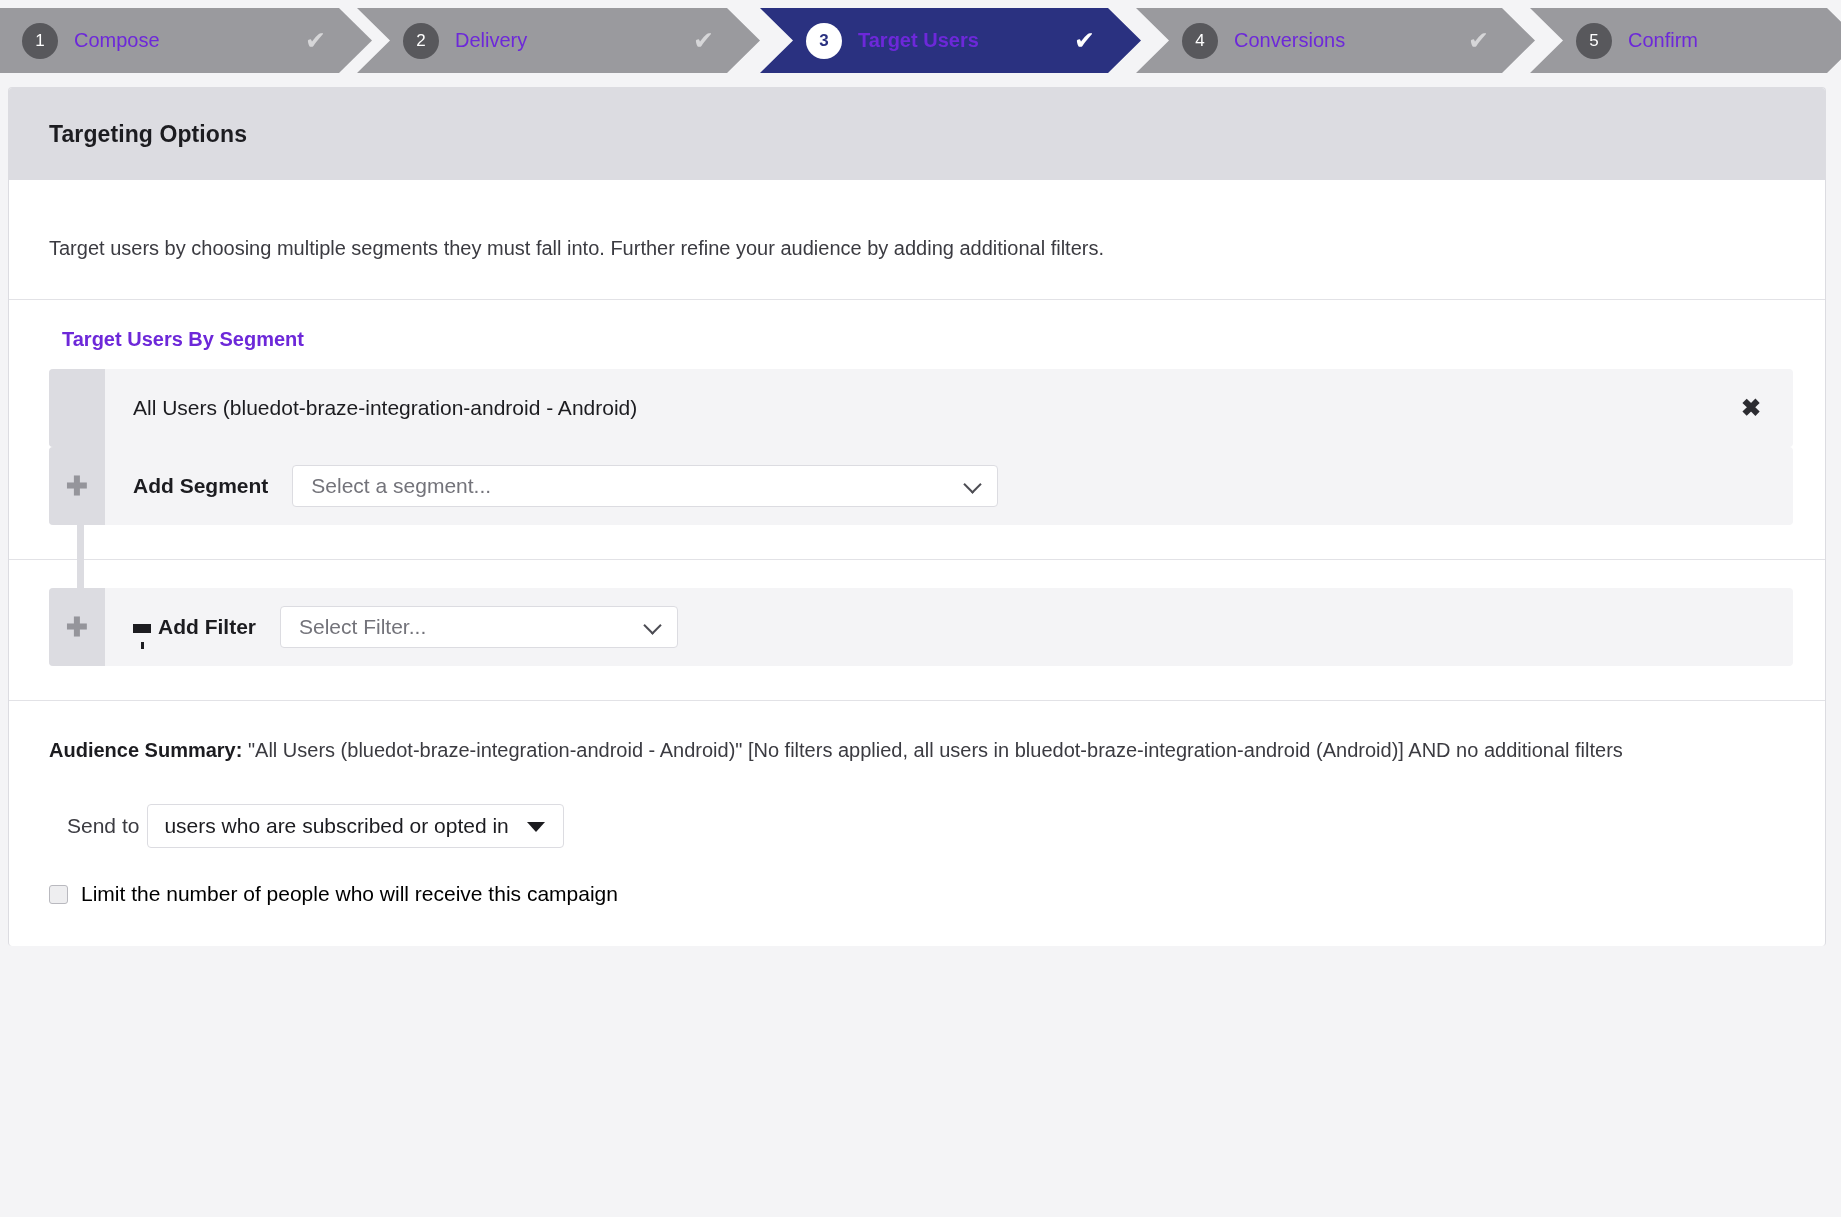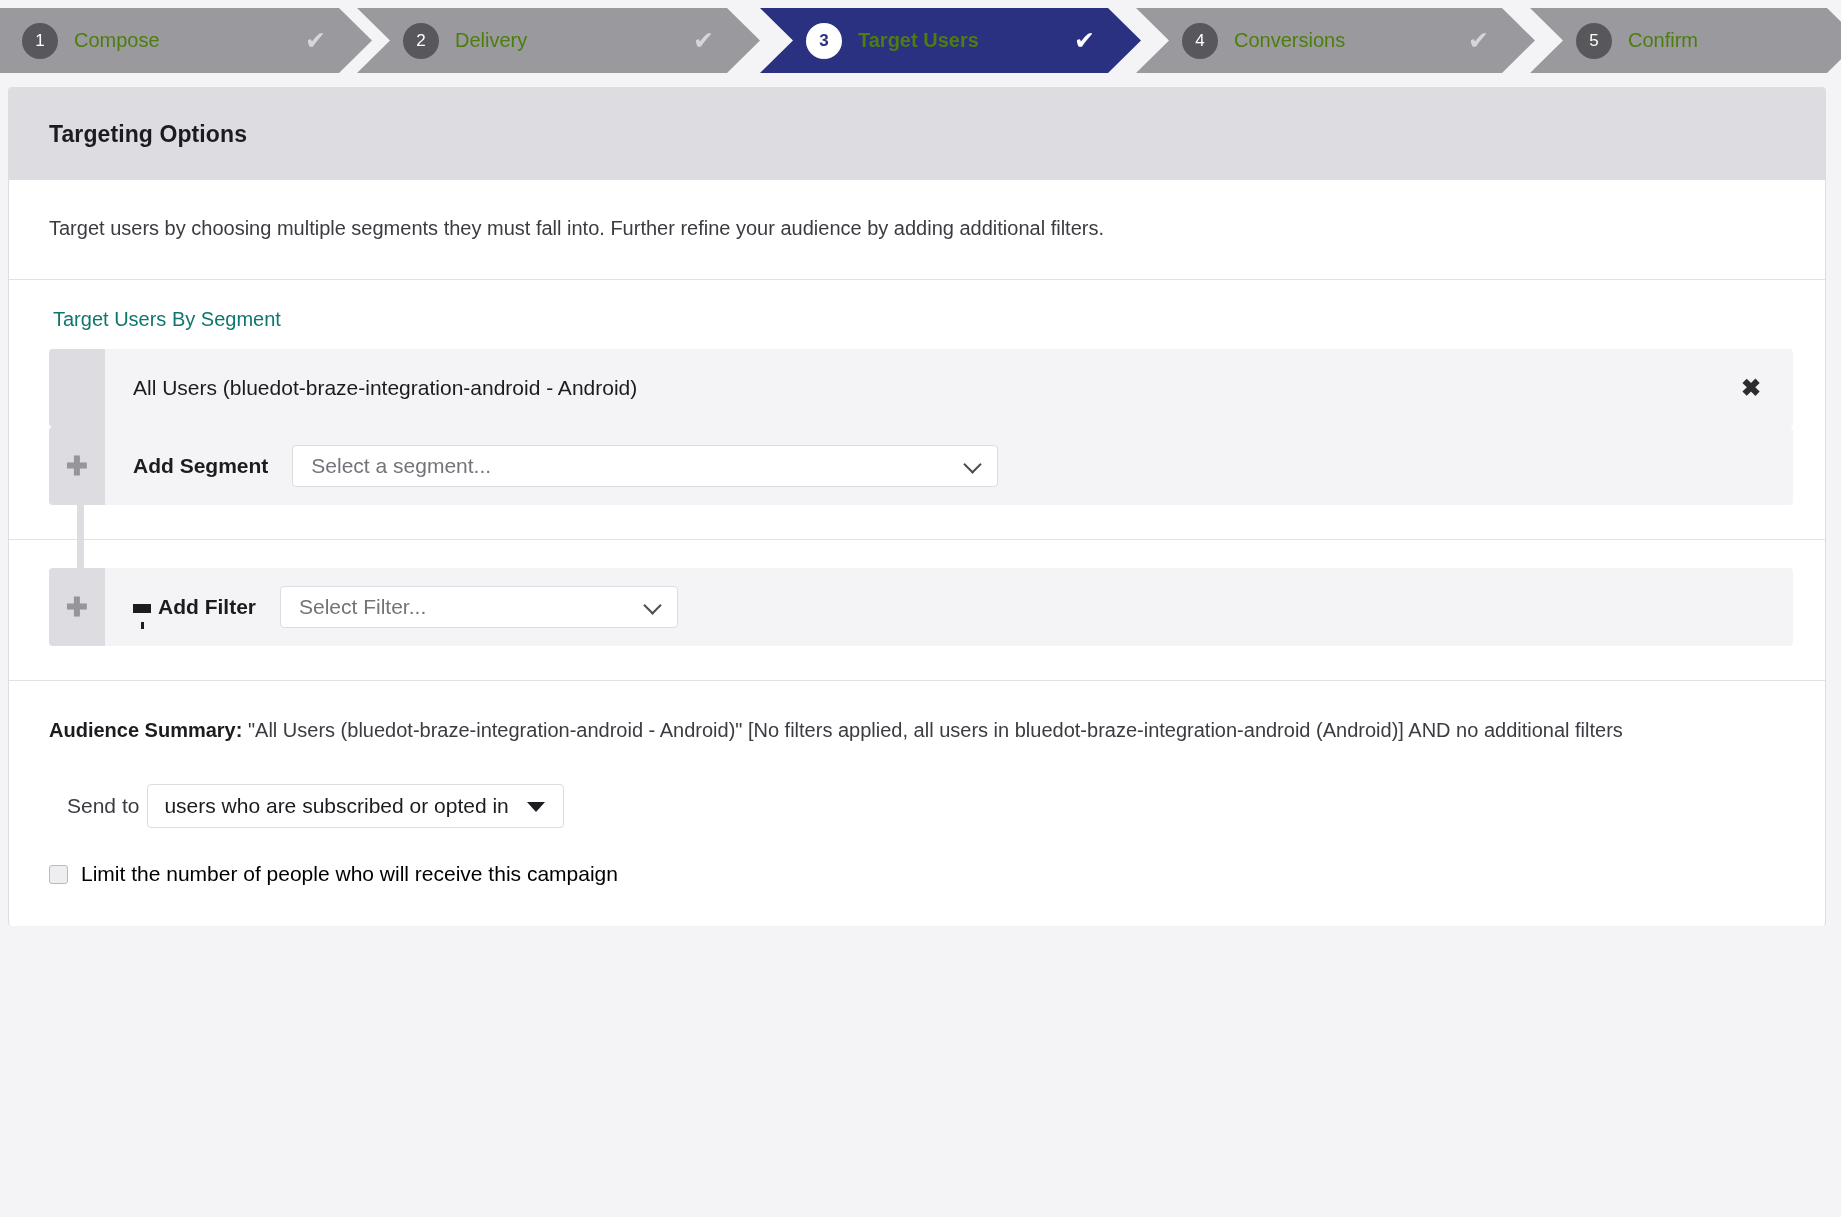--- a/index.html
+++ b/index.html
@@ -54,21 +54,21 @@
     color: #ffffff;
     font-size: 17px;
     display: flex; align-items: center; justify-content: center;
     flex: 0 0 auto;
     font-family: "Liberation Sans", sans-serif;
   }
   .step.active .step-num { background: #ffffff; color: #2a3180; font-weight: bold; }
   .step-label {
     margin-left: 16px;
     font-size: 20px;
-    color: #4d7c0f;
+    color: #6d28d9;
     white-space: nowrap;
   }
   .step.active .step-label { font-weight: bold; }
   .step-check {
     margin-left: auto;
     margin-right: 46px;
     font-size: 25px;
     color: #d6d6d8;
     line-height: 1;
   }
@@ -104,23 +104,23 @@
     border-bottom: 1px solid #e2e2e6;
   }
   .section.no-border { border-bottom: none; }
   .intro-text {
     font-size: 20px;
     color: #3b3b41;
     line-height: 1.45;
   }
   .section-title {
     font-size: 20px;
-    font-weight: normal;
-    color: #0f766e;
-    margin: 0 0 18px 4px;
+    font-weight: bold;
+    color: #6d28d9;
+    margin: 0 0 18px 13px;
   }
 
   
   .builder { position: relative; }
   .vline {
     position: absolute;
     left: 28px;
     width: 7px;
     background: #dcdce1;
   }
@@ -342,21 +342,21 @@
   </div>
 
 </div>
 
 <div class="panel">
 
   <div class="panel-header">
     <h2>Targeting Options</h2>
   </div>
 
-  <div class="section" style="padding-top:34px; padding-bottom:36px;">
+  <div class="section" style="padding-top:34px; padding-bottom:36px;margin-top:20px;">
     <div class="intro-text">Target users by choosing multiple segments they must fall into. Further refine your audience by adding additional filters.</div>
   </div>
 
   <div class="section" style="padding-bottom:34px;">
     <div class="section-title">Target Users By Segment</div>
 
     <div class="builder">
       <div class="vline" style="top:36px; height:205px;"></div>
 
       <div class="row">

